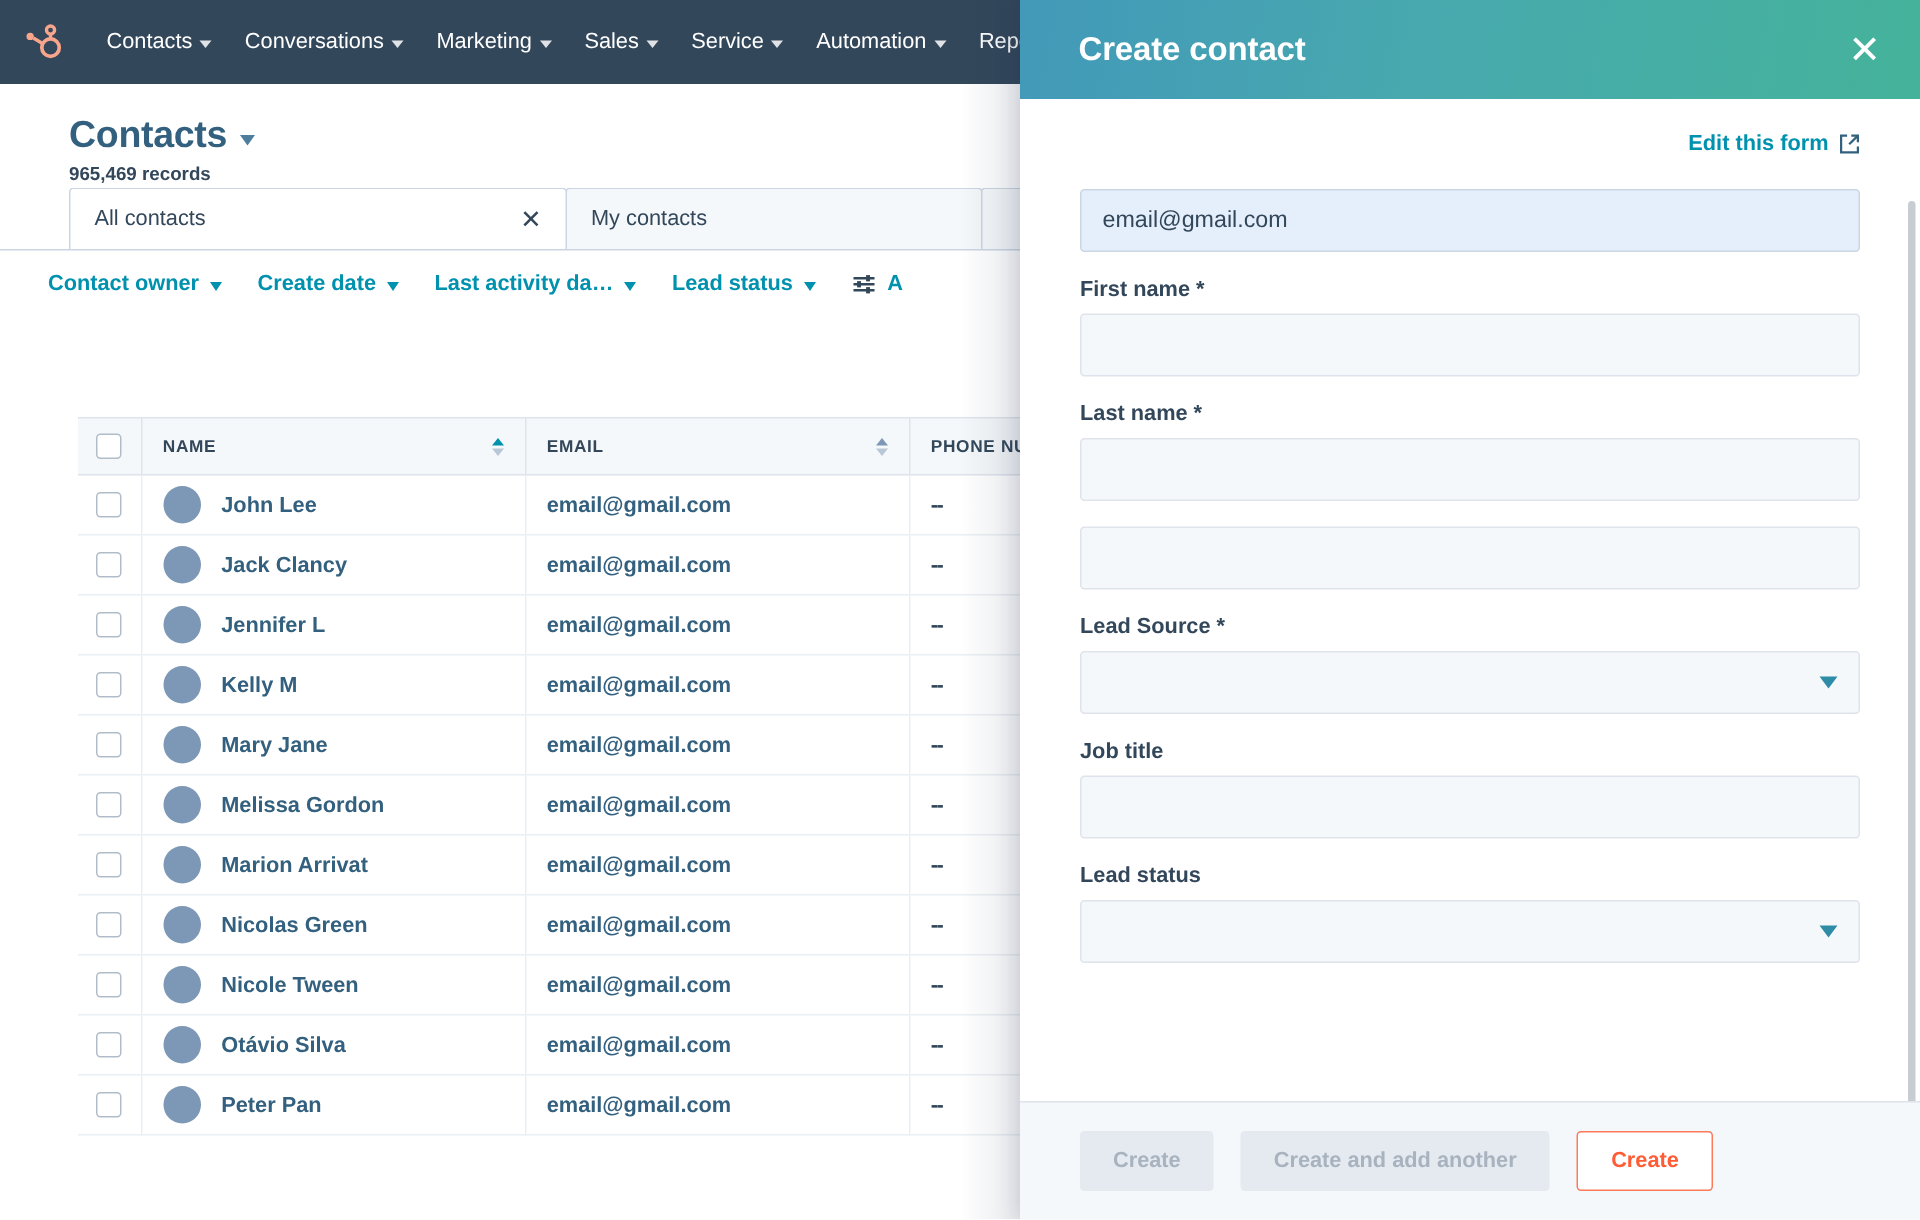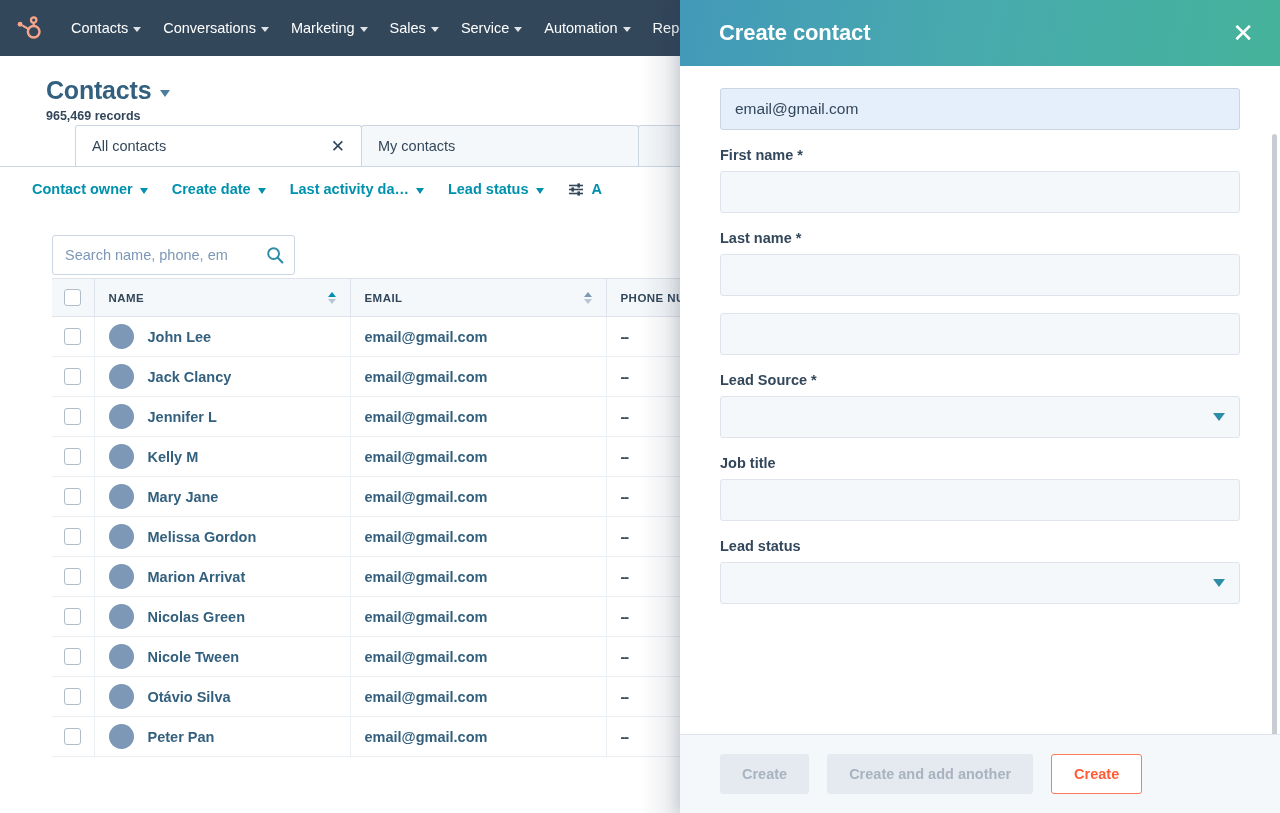--- a/index.html
+++ b/index.html
@@ -227,21 +227,21 @@
       <div class="page-title-row">
         <span class="page-title">Contacts</span>
         <span class="title-caret"></span>
       </div>
       <div class="records">965,469 records</div>
     </div>
 
     <div class="tabs-rule"></div>
 
     <div class="tabs">
-      <div class="tab active" style="width:287px;margin-left:29px;">
+      <div class="tab active" style="width:332px;">
         <span>All contacts</span>
         <span class="tab-x">✕</span>
       </div>
       <div class="tab" style="width:278px;">
         <span>My contacts</span>
       </div>
       <div class="tab" style="width:80px;"></div>
     </div>
 
     <div class="filters">
@@ -269,31 +269,20 @@
             <line x1="1" y1="11.5" x2="15" y2="11.5" stroke="#33475b" stroke-width="1.6"></line>
             <rect x="9.4" y="1.4" width="2.6" height="4.2" fill="#33475b"></rect>
             <rect x="3.4" y="5.4" width="2.6" height="4.2" fill="#33475b"></rect>
             <rect x="9.4" y="9.4" width="2.6" height="4.2" fill="#33475b"></rect>
           </svg>
         </span>
         <span>A</span>
       </div>
     </div>
 
-    <div class="searchwrap">
-      <div class="searchbox">
-        <span class="ph">Search name, phone, em</span>
-        <span>
-          <svg width="18" height="18" viewBox="0 0 18 18">
-            <circle cx="7.6" cy="7.6" r="5.4" fill="none" stroke="#2e8ca6" stroke-width="1.9"></circle>
-            <line x1="11.6" y1="11.6" x2="16.4" y2="16.4" stroke="#2e8ca6" stroke-width="2.1" stroke-linecap="round"></line>
-          </svg>
-        </span>
-      </div>
-    </div>
 
     <div class="tablewrap">
       <table>
         <colgroup>
           <col style="width:42px">
             <col style="width:256px">
             <col style="width:256px">
             <col style="width:676px">
         </colgroup>
         <thead>
@@ -457,20 +446,30 @@
   <div class="modal">
 
     <div class="modal-head">
       <span class="modal-title">Create contact</span>
       <span class="modal-close">✕</span>
     </div>
 
     <div class="modal-body">
       <div class="modal-inner">
 
+        <div class="editform">
+          <span>Edit this form</span>
+          <span>
+            <svg width="14" height="14" viewBox="0 0 14 14">
+              <path d="M5.4 1.4 H1.4 V12.6 H12.6 V8.6" fill="none" stroke="#33607e" stroke-width="1.5"></path>
+              <path d="M8.2 1.4 H12.6 V5.8" fill="none" stroke="#33607e" stroke-width="1.5"></path>
+              <line x1="12.6" y1="1.4" x2="6.8" y2="7.2" stroke="#33607e" stroke-width="1.5"></line>
+            </svg>
+          </span>
+        </div>
 
         <div class="field">
           <div class="finput focused">
             <span>email@gmail.com</span>
           </div>
         </div>
 
         <div class="field">
           <div class="flabel">First name *</div>
           <div class="finput">

